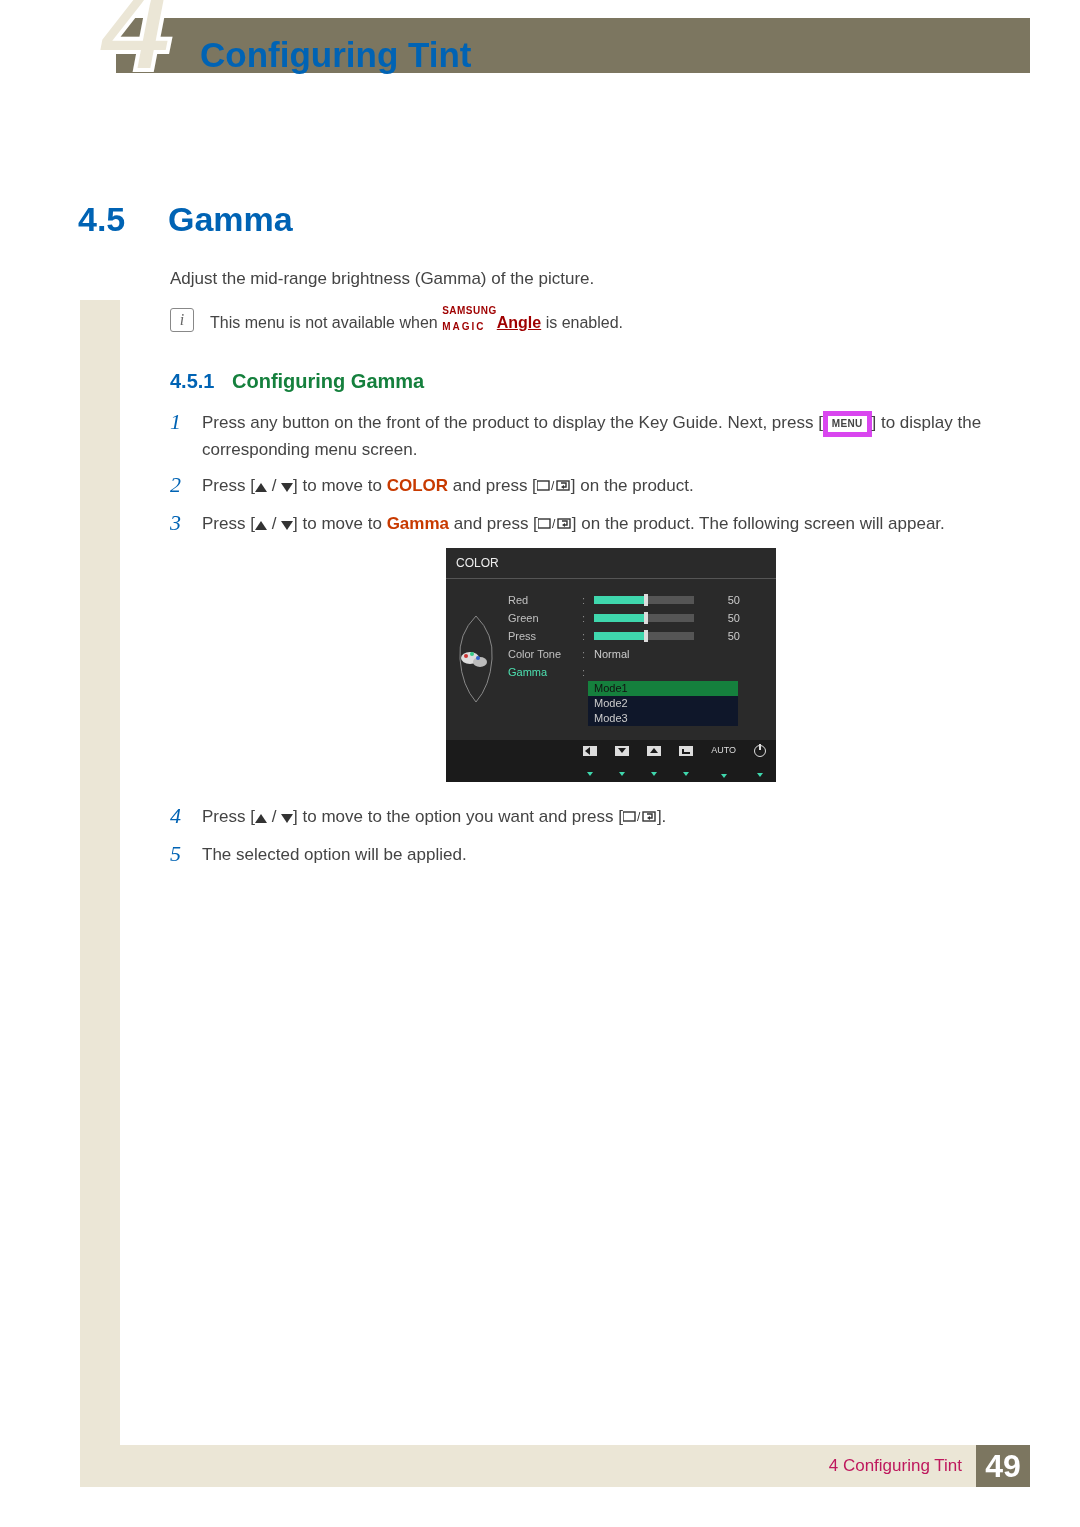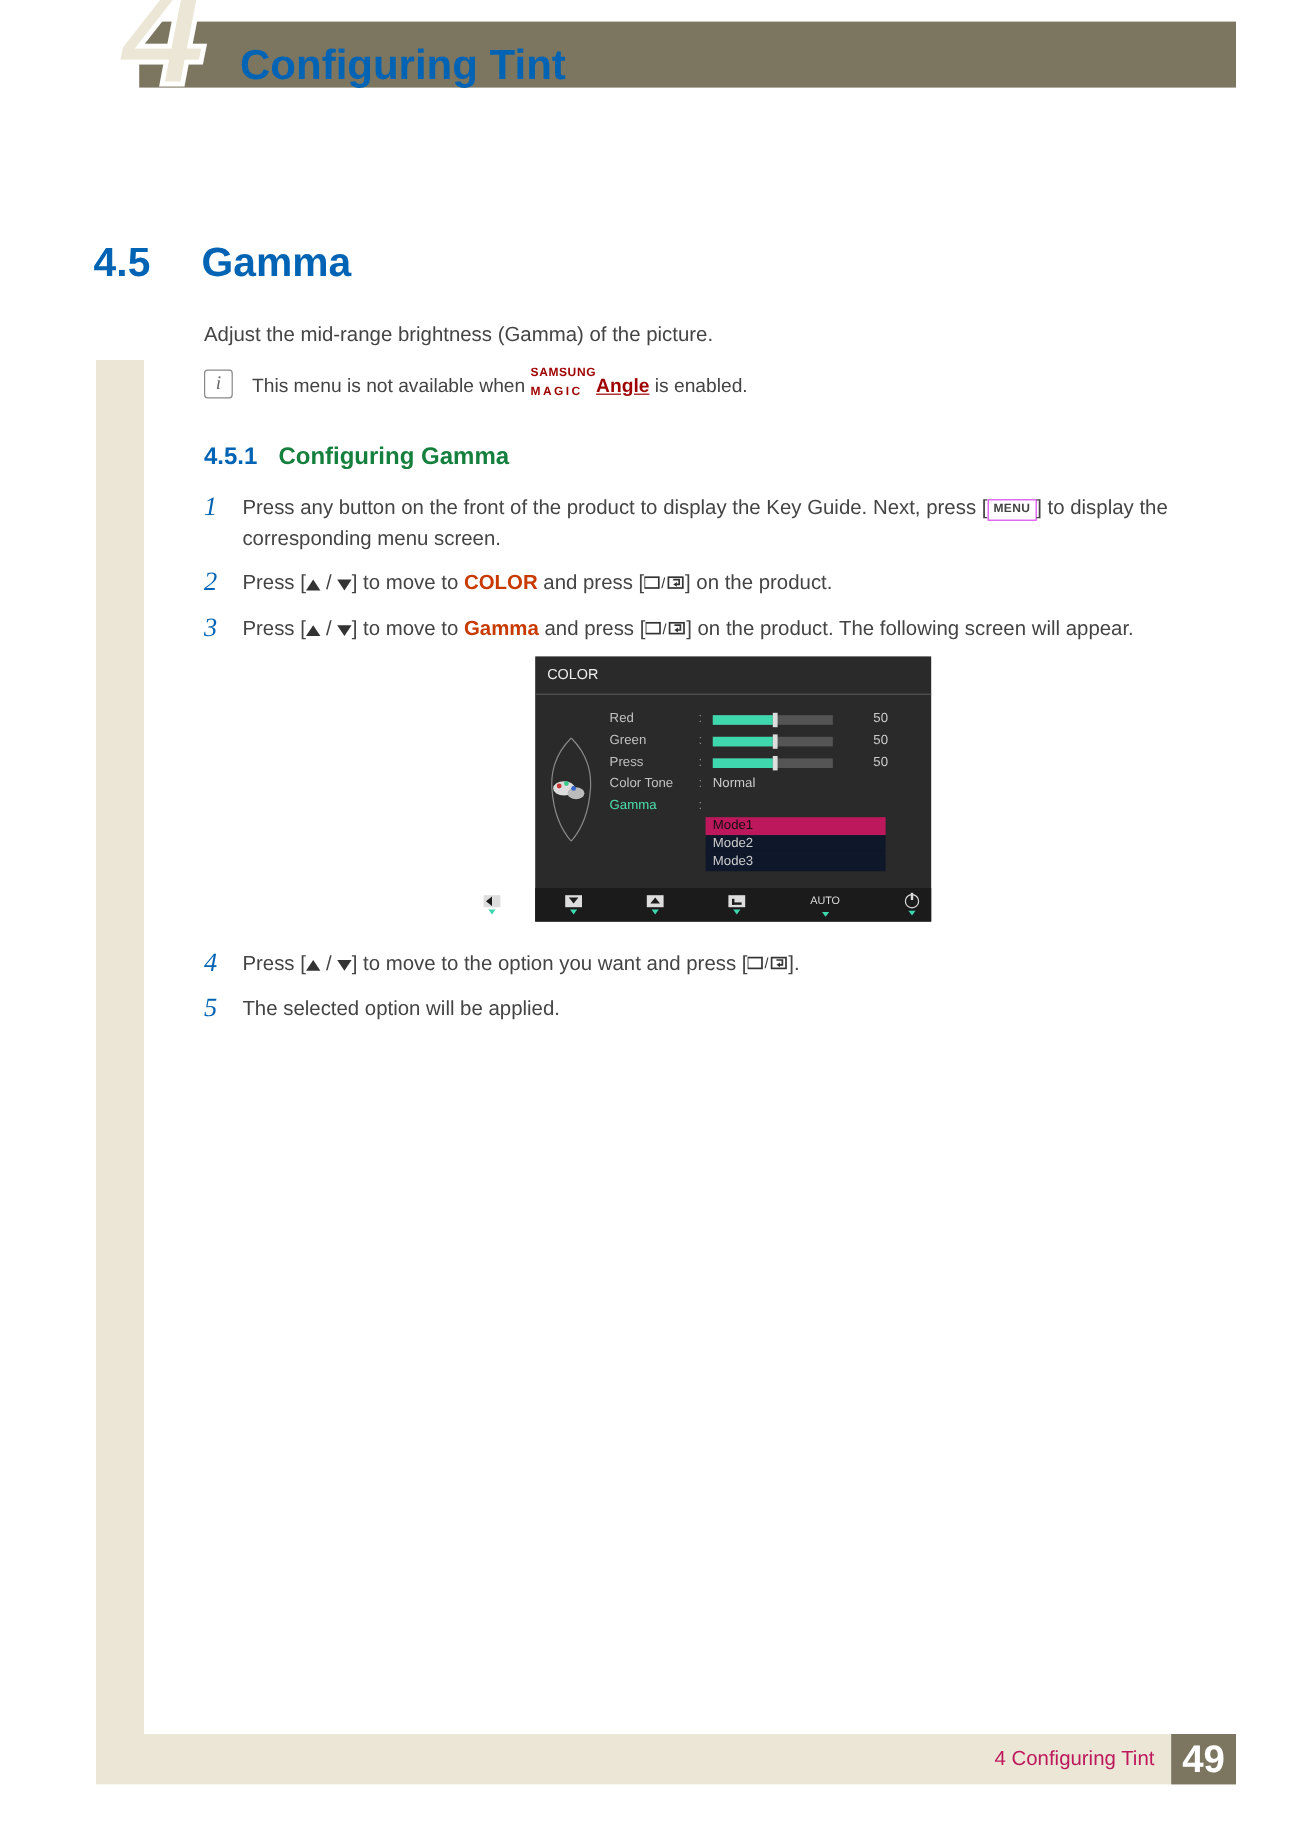--- a/index.html
+++ b/index.html
@@ -110,21 +110,21 @@
     line-height: 1.1;
   }
   .step-text {
     font-size: 17px;
     color: #444;
     line-height: 1.55;
     flex: 1;
   }
   .menu-btn {
     display:inline-block;
-    border:1px solid #d946ef;
+    border:5px solid #d946ef;
     padding:0 4px;
     font-size:10px;
     font-weight:bold;
     letter-spacing:0.3px;
     vertical-align: 1px;
   }
   .kw-color { font-weight:bold; color:#c83a00; }
   .kw-gamma { font-weight:bold; color:#c83a00; }
   .tri-up, .tri-down {
     display:inline-block; width:0; height:0;
@@ -176,21 +176,21 @@
   .osd-label { width: 68px; color:#c0c0c0; }
   .osd-label.sel { color:#4de0b0; }
   .osd-colon { width:6px; color:#888; }
   .osd-bar-wrap { width:100px; height:8px; background:#555; position:relative; }
   .osd-bar-fill { position:absolute; top:0; left:0; height:100%; background:#3fd7ad; }
   .osd-handle { position:absolute; top:-2px; width:4px; height:12px; background:#ddd; }
   .osd-val { width:28px; text-align:right; color:#ccc; margin-left:12px;}
   .osd-text-val { color:#ccc; }
   .osd-modes { margin-left: 80px; width: 150px; }
   .osd-mode { height:15px; display:flex; align-items:center; padding-left:6px; font-size:11px; background:#0f172a; color:#ccc;}
-  .osd-mode.selected { background:#be185d; color:#111; }
+  .osd-mode.selected { background:#15803d; color:#111; }
   .osd-footer {
     display:flex;
     justify-content:flex-end;
     gap:18px;
     padding: 4px 10px 4px 10px;
     background:#1b1b1b;
     align-items:center;
   }
   .osd-ficon {
     width:14px; height:10px;
@@ -212,21 +212,21 @@
   }
   .osd-ficon.enter::after{
     content:""; position:absolute; top:3px; left:3px;
     width:6px;height:3px;border-left:2px solid #1b1b1b;border-bottom:2px solid #1b1b1b;
   }
   .osd-fauto { font-size:9px; color:#ddd; }
   .osd-fpower {
     width:12px;height:12px;border:1.5px solid #ddd;border-radius:50%;position:relative;
   }
   .osd-fpower::after{content:"";position:absolute;top:-2px;left:4px;width:2px;height:6px;background:#ddd;}
-  .osd-fcell{display:flex;flex-direction:column;align-items:center;gap:2px;margin-left:36px;}
+  .osd-fcell{display:flex;flex-direction:column;align-items:center;gap:16px;}
   .osd-fdown-arrow{
     width:0;height:0;border-left:3px solid transparent;border-right:3px solid transparent;border-top:4px solid #3fd7ad;
   }
 
   .left-gutter {
     position:absolute;
     left:80px; top:300px; bottom:80px; width:40px;
     background:#ebe6d6;
   }
   .footer-bar {

